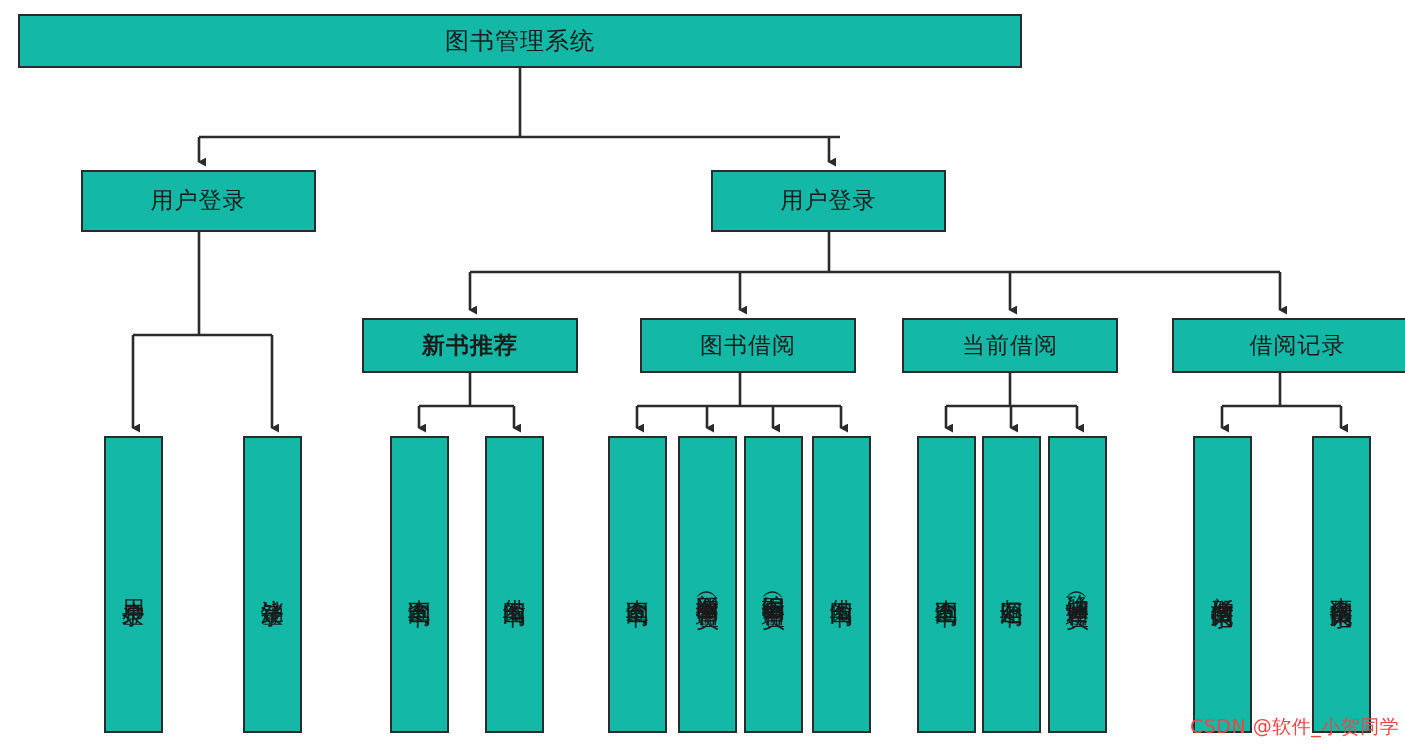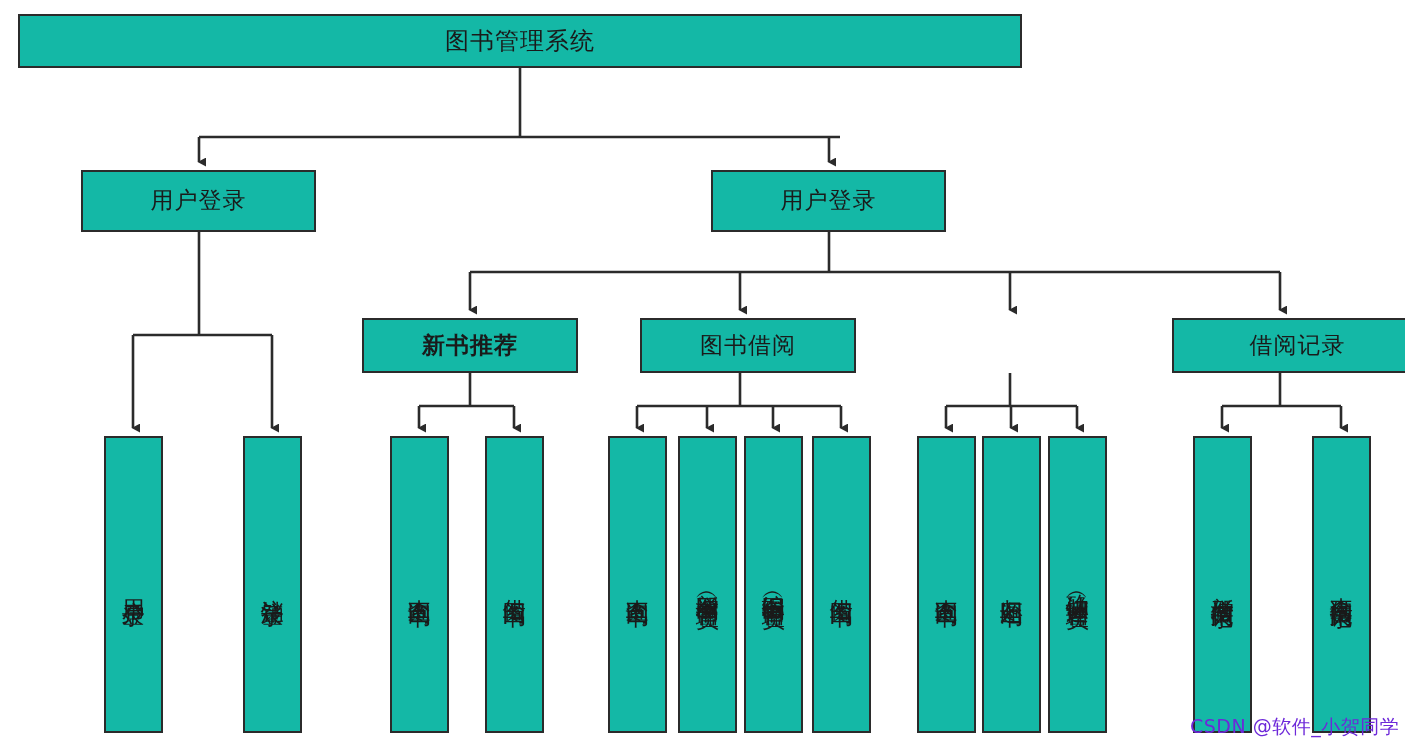--- a/index.html
+++ b/index.html
@@ -51,21 +51,21 @@
     padding: 4px 0;
   }
   .node.root .node-h {
     font-size: 24px;
   }
   .watermark {
     position: absolute;
     left: 1190px;
     top: 714px;
     font-size: 19px;
-    color: #6d28d9;
+    color: #ef4444;
     white-space: nowrap;
     letter-spacing: 0.5px;
     font-family: "DejaVu Sans", "Liberation Sans", sans-serif;
   }
 </style>
 </head>
 <body>
 
 <div id="canvas">
 
@@ -129,20 +129,23 @@
   <div class="node" style="left:711px; top:170px; width:235px; height:62px;">
     <span class="node-h">用户登录</span>
   </div>
 
   <div class="node" style="left:362px; top:318px; width:216px; height:55px;font-weight:bold;">
     <span class="node-h">新书推荐</span>
   </div>
   <div class="node" style="left:632px; top:318px; width:216px; height:55px;margin-left:8px;">
     <span class="node-h">图书借阅</span>
   </div>
+  <div class="node" style="left:902px; top:318px; width:216px; height:55px;">
+    <span class="node-h">当前借阅</span>
+  </div>
   <div class="node" style="left:1172px; top:318px; width:251px; height:55px;">
     <span class="node-h">借阅记录</span>
   </div>
 
   <div class="node" style="left:104px; top:436px; width:59px; height:297px;">
     <span class="node-v">用户登录</span>
   </div>
   <div class="node" style="left:243px; top:436px; width:59px; height:297px;">
     <span class="node-v">注销登录</span>
   </div>

